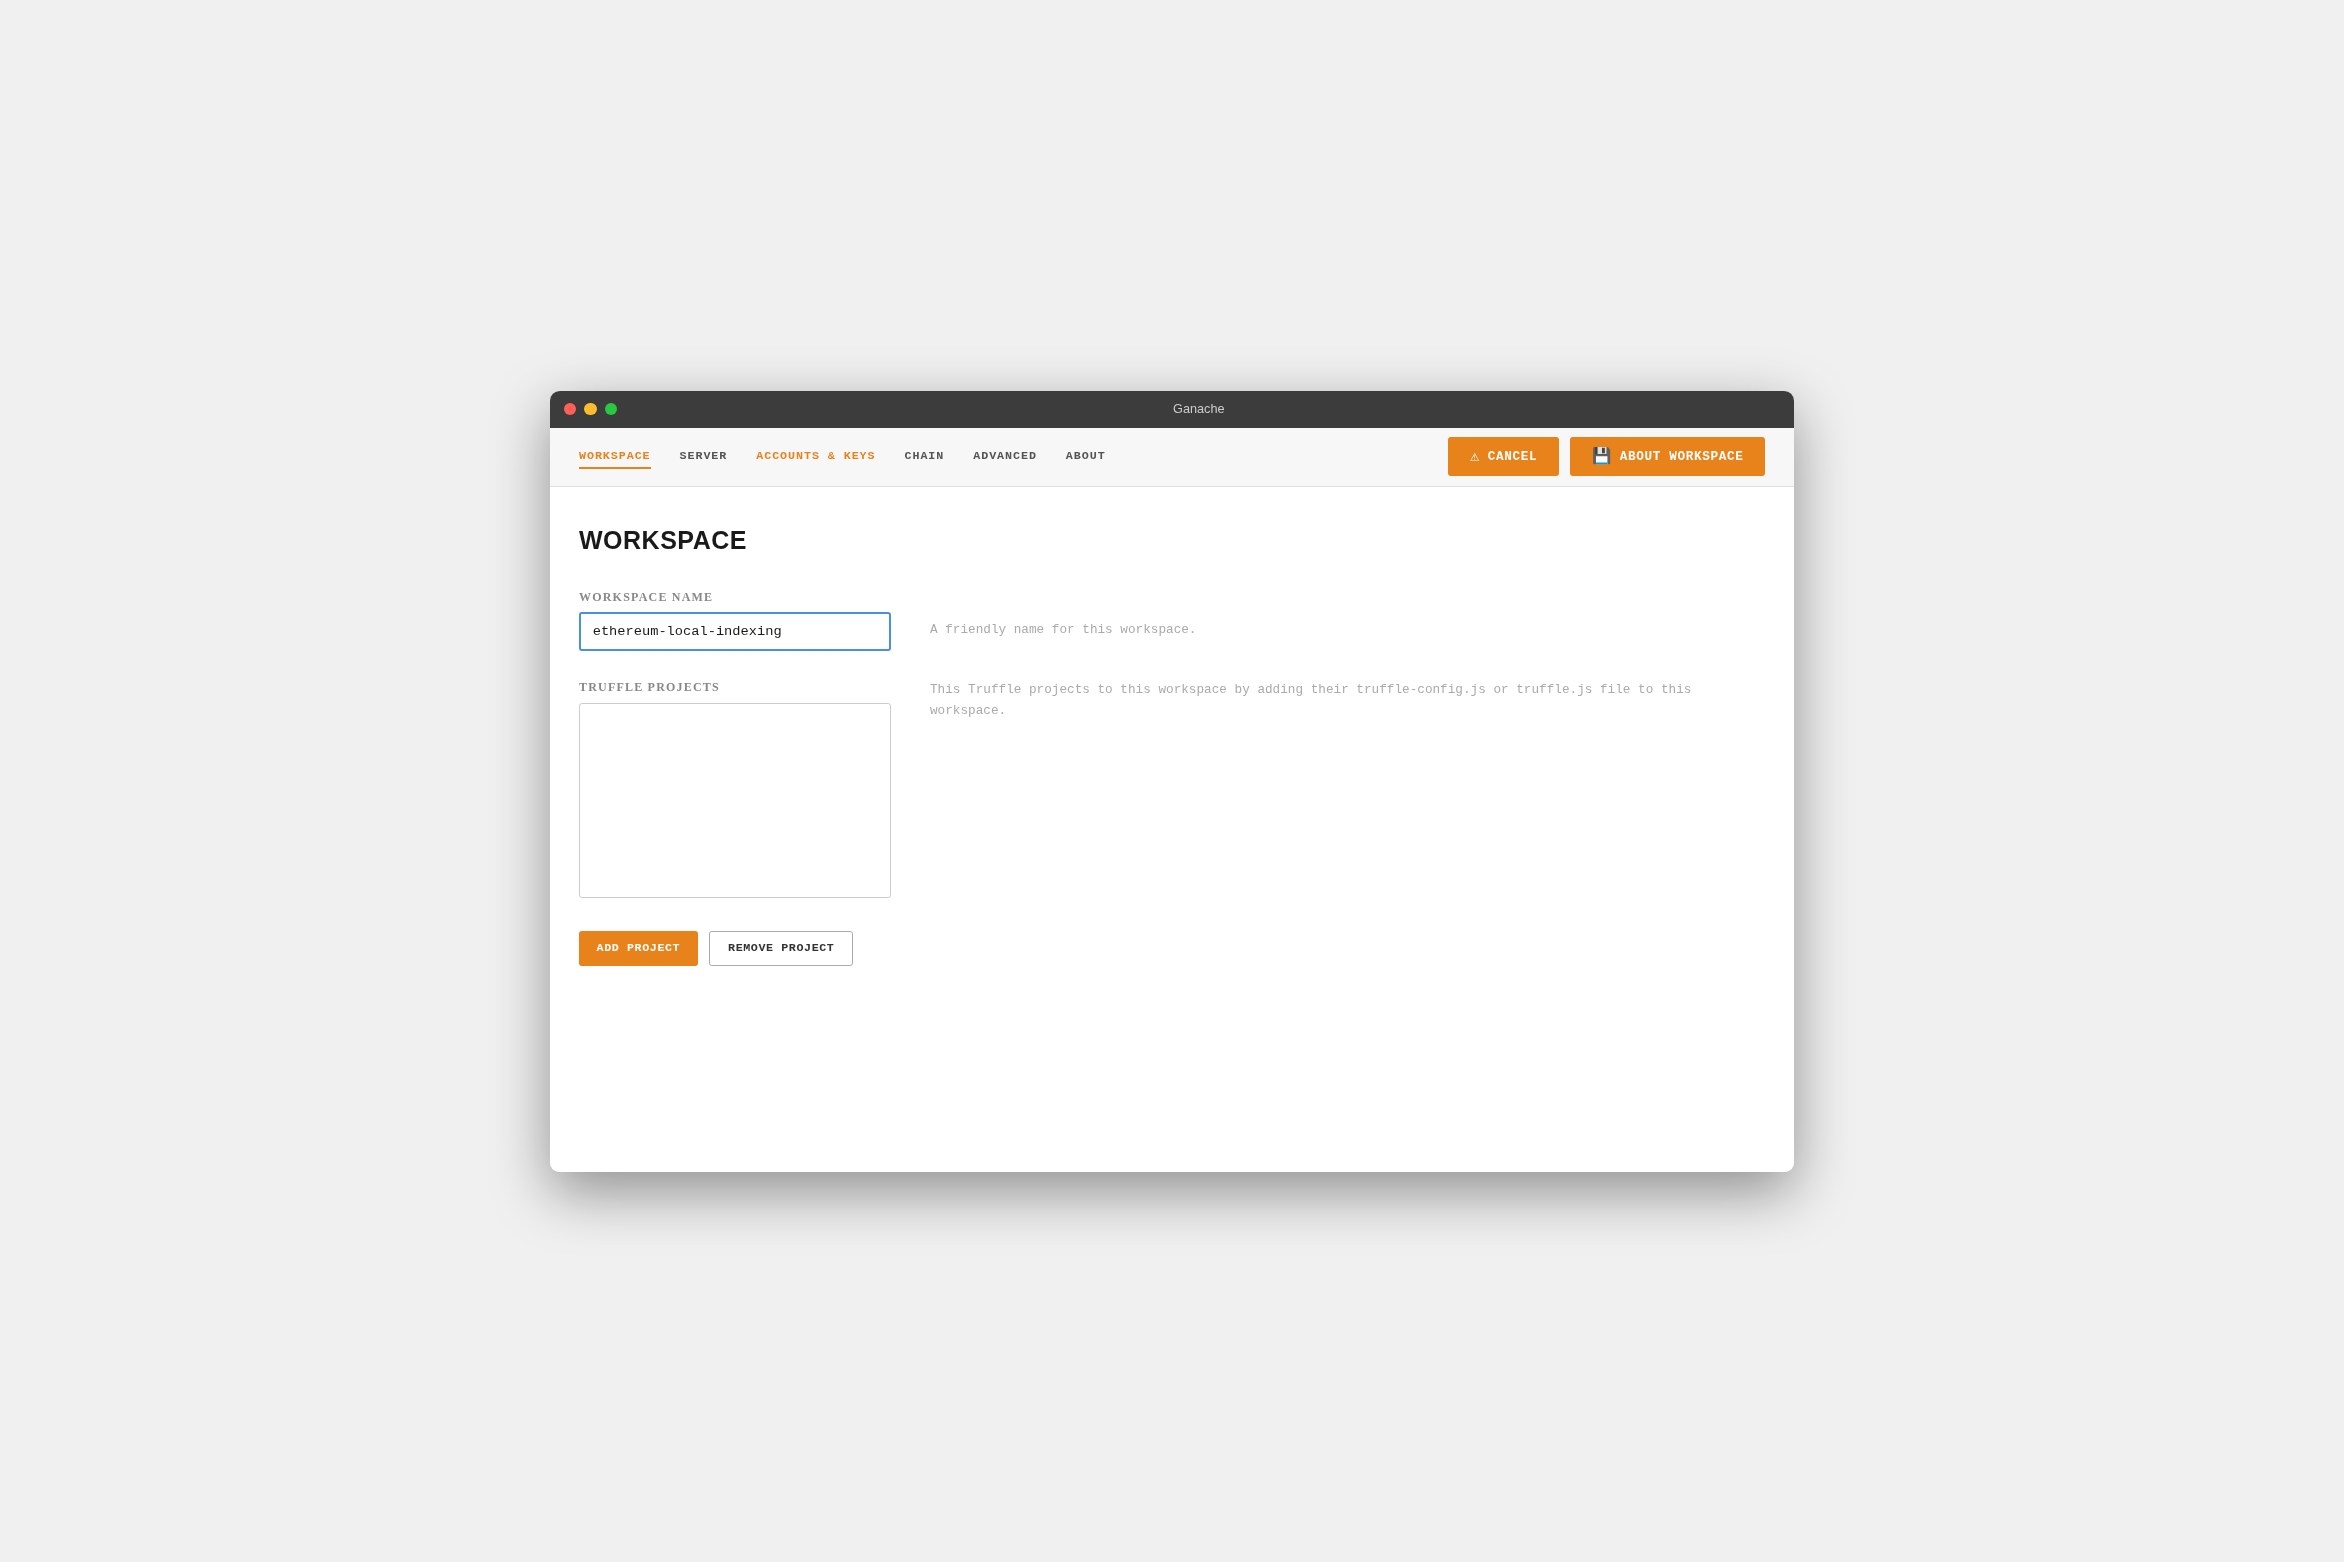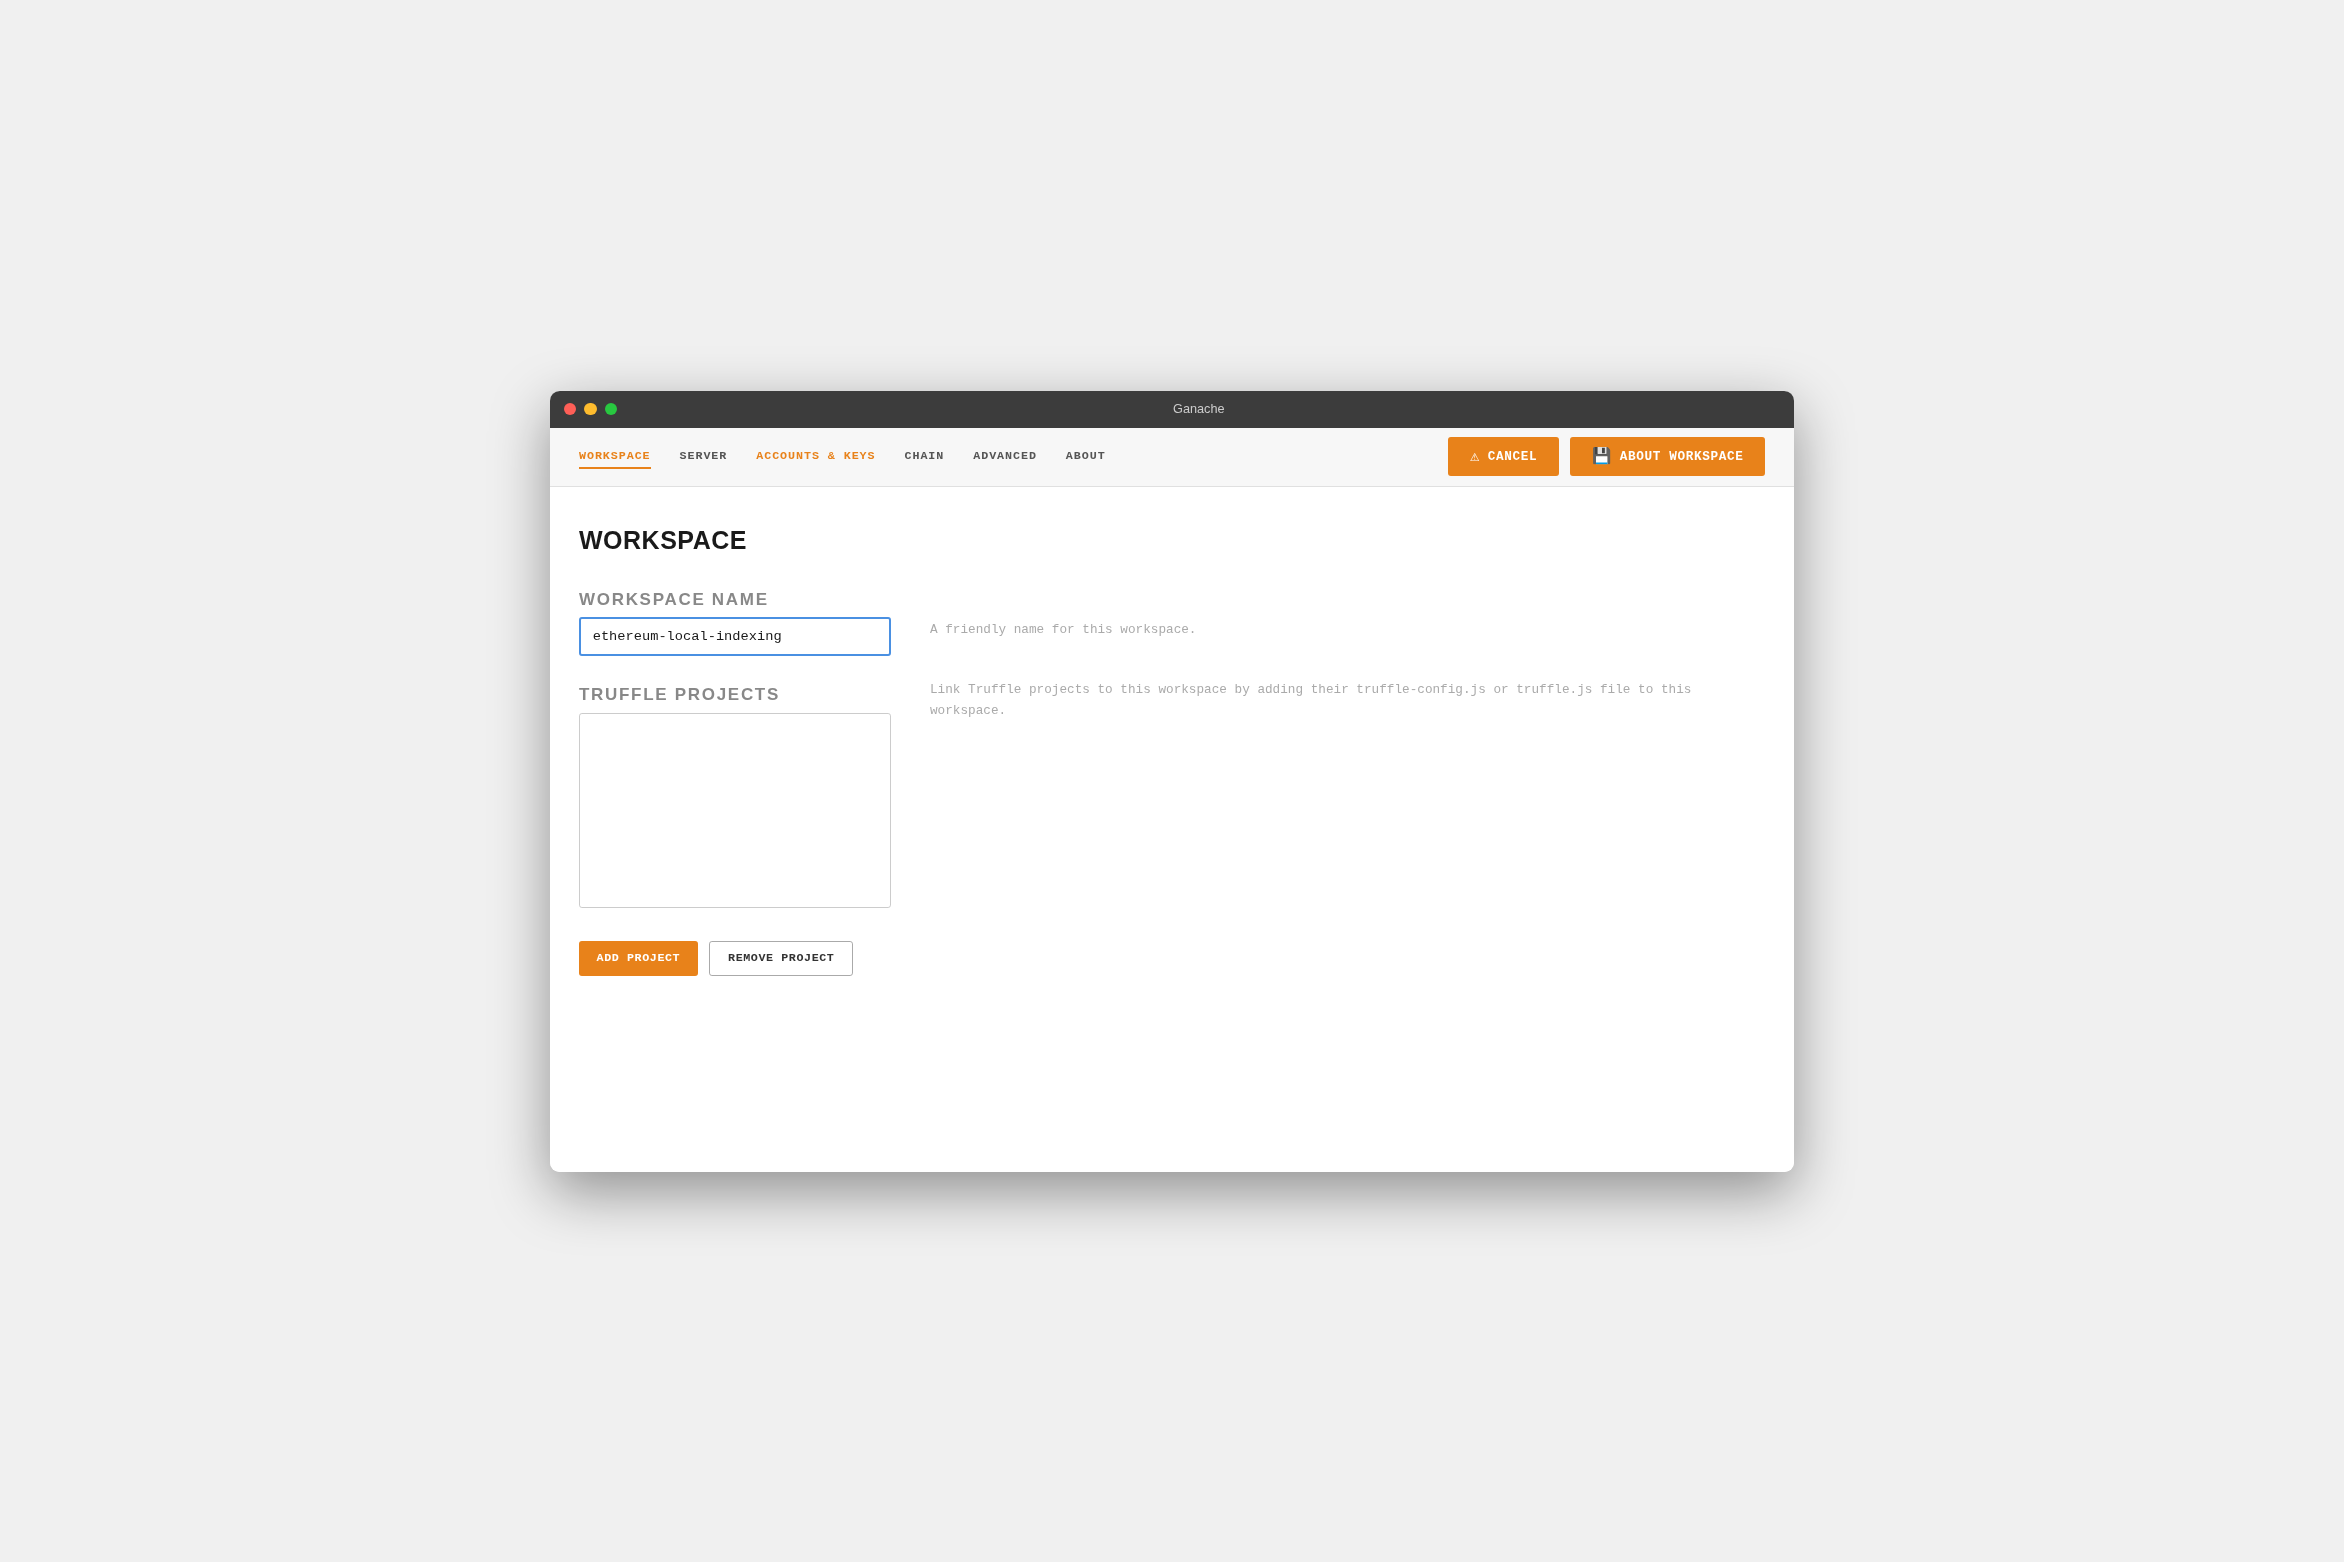--- a/index.html
+++ b/index.html
@@ -172,27 +172,27 @@
     .right-panel {
       flex: 1;
       padding-top: 29px;
     }
 
     .field-section {
       margin-bottom: 29px;
     }
 
     .field-label {
-      font-size: 17px;
+      font-size: 12px;
       font-weight: 600;
       letter-spacing: 0.1em;
       color: #888888;
       text-transform: uppercase;
       margin-bottom: 7.8px;
-      font-family: Liberation Sans, sans-serif;
+      font-family: Liberation Serif, serif;
     }
 
     .text-input {
       width: 100%;
       padding: 9.8px 11.7px;
       font-size: 13.7px;
       font-family: 'Courier New', monospace;
       border: 2px solid #4a90e2;
       border-radius: 2.9px;
       outline: none;
@@ -308,19 +308,19 @@
 
         <div class="button-row">
           <button class="btn-add">ADD PROJECT</button>
           <button class="btn-remove">REMOVE PROJECT</button>
         </div>
       </div>
 
       <div class="right-panel">
         <p class="hint-text">A friendly name for this workspace.</p>
         <br>
-        <p class="hint-text">Link Truffle projects to this workspace by adding their truffle-config.js or truffle.js file to this workspace.</p>
+        <p class="hint-text">This Truffle projects to this workspace by adding their truffle-config.js or truffle.js file to this workspace.</p>
         <br>
       </div>
     </div>
   </div>
 </div>
 
 
 </body></html>

